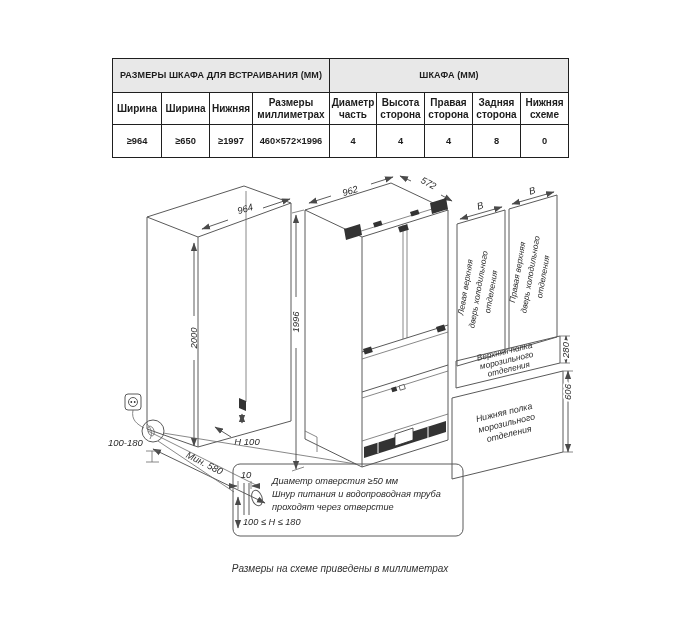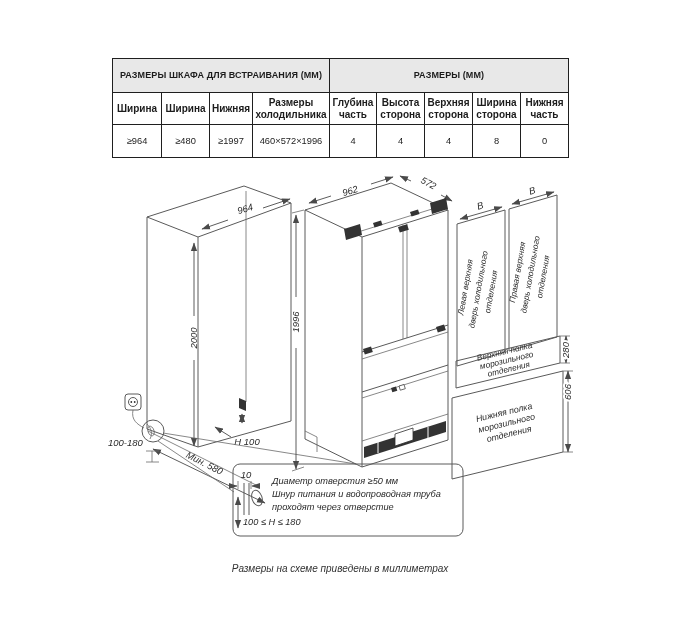--- a/index.html
+++ b/index.html
@@ -4,21 +4,21 @@
 <style>
   html,body{margin:0;padding:0;background:#ffffff;}
   #page{position:relative;width:680px;height:630px;background:#ffffff;overflow:hidden;
         font-family:"Liberation Sans",sans-serif;}
   
   table.dims{position:absolute;left:112px;top:58px;border-collapse:collapse;table-layout:fixed;}
   table.dims th,table.dims td{border:1px solid #1f1f1f;text-align:center;vertical-align:middle;
         color:#1c1c1c;padding:1px 1px;line-height:1.15;}
   .grouphead{background:#e8e8e8;font-weight:bold;font-size:9px;height:31px;letter-spacing:.1px;}
   .colhead{font-size:10px;font-weight:bold;height:29px;background:#ffffff;}
-  .val{font-size:9.3px;font-weight:normal;height:30px;background:#ffffff;}
+  .val{font-size:9.3px;font-weight:bold;height:30px;background:#ffffff;}
   
   svg#diag{position:absolute;left:0;top:0;}
   .ln{fill:none;stroke:#5a5a5a;stroke-width:1;}
   .thin{fill:none;stroke:#6a6a6a;stroke-width:.8;}
   .dark{fill:#333333;stroke:none;}
   .dim{fill:none;stroke:#4a4a4a;stroke-width:.9;}
   text.dt{fill:#2a2a2a;font-style:italic;font-size:9.5px;font-family:"Liberation Sans",sans-serif;}
   text.sm{fill:#2a2a2a;font-style:italic;font-size:8.3px;font-family:"Liberation Sans",sans-serif;}
   text.md{fill:#2a2a2a;font-style:italic;font-size:8.8px;font-family:"Liberation Sans",sans-serif;}
   text.note{fill:#2a2a2a;font-style:italic;font-size:9.2px;font-family:"Liberation Sans",sans-serif;}
@@ -38,36 +38,36 @@
         <col style="width:77px">
       <col style="width:47px">
         <col style="width:48px">
         <col style="width:48px">
         <col style="width:48px">
         <col style="width:48px">
     </colgroup>
     <tbody>
         <tr>
       <th class="grouphead" colspan="4">РАЗМЕРЫ ШКАФА ДЛЯ ВСТРАИВАНИЯ (ММ)</th>
-      <th class="grouphead" colspan="5">РАЗМЕРЫ (ММ)</th>
+      <th class="grouphead" colspan="5">ШКАФА (ММ)</th>
     </tr>
     <tr>
       <th class="colhead">Ширина</th>
       <th class="colhead">Ширина</th>
       <th class="colhead">Нижняя</th>
-      <th class="colhead">Размеры холодильника</th>
-      <th class="colhead">Глубина часть</th>
+      <th class="colhead">Размеры миллиметрах</th>
+      <th class="colhead">Диаметр часть</th>
       <th class="colhead">Высота сторона</th>
-      <th class="colhead">Верхняя сторона</th>
-      <th class="colhead">Ширина сторона</th>
-      <th class="colhead">Нижняя часть</th>
+      <th class="colhead">Правая сторона</th>
+      <th class="colhead">Задняя сторона</th>
+      <th class="colhead">Нижняя схеме</th>
     </tr>
     <tr>
       <td class="val">≥964</td>
-      <td class="val">≥480</td>
+      <td class="val">≥650</td>
       <td class="val">≥1997</td>
       <td class="val">460×572×1996</td>
       <td class="val">4</td>
       <td class="val">4</td>
       <td class="val">4</td>
       <td class="val">8</td>
       <td class="val">0</td>
     </tr>
   </tbody>
     </table>

